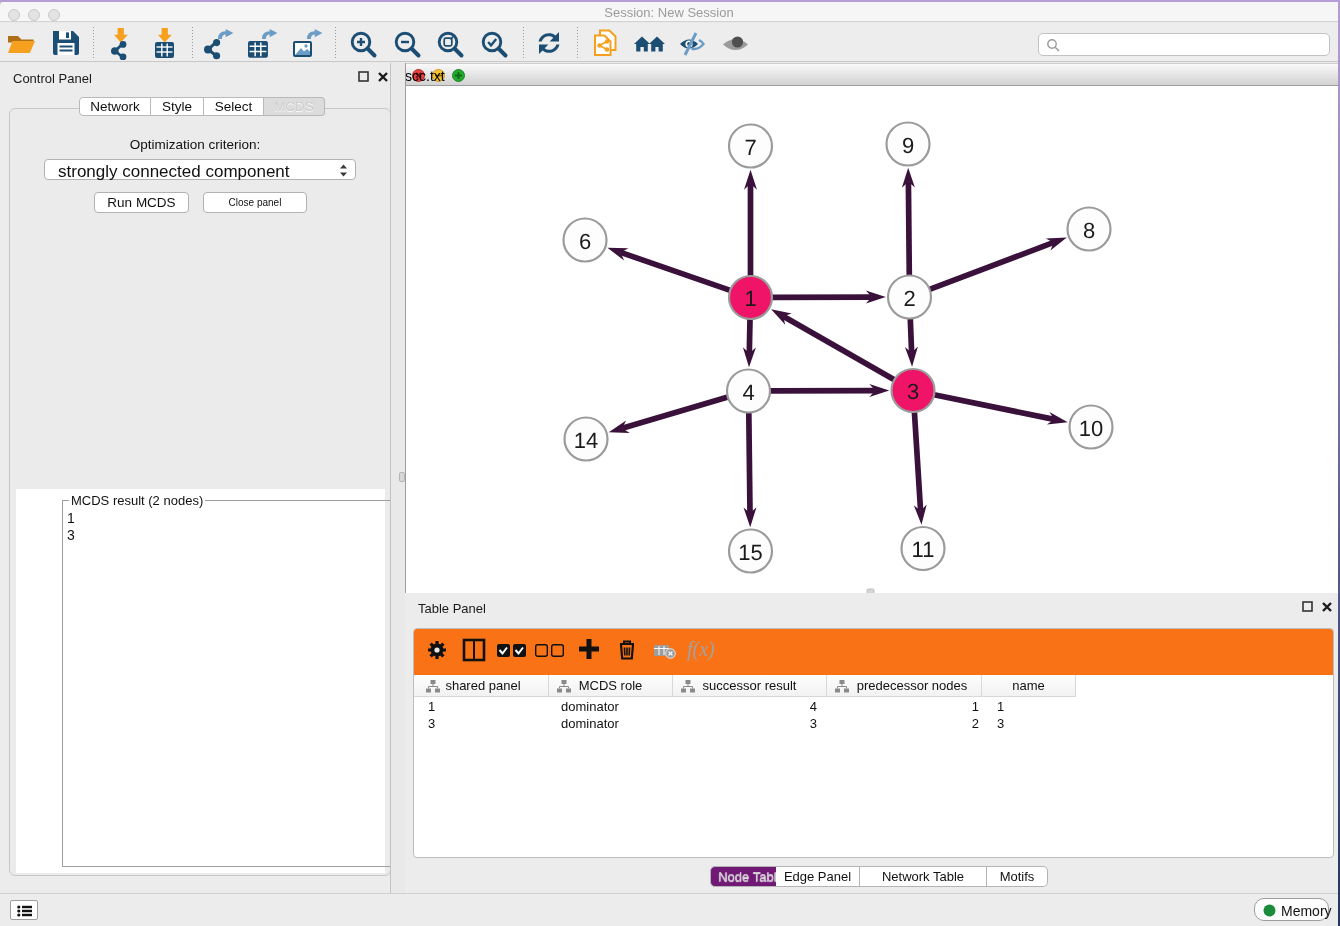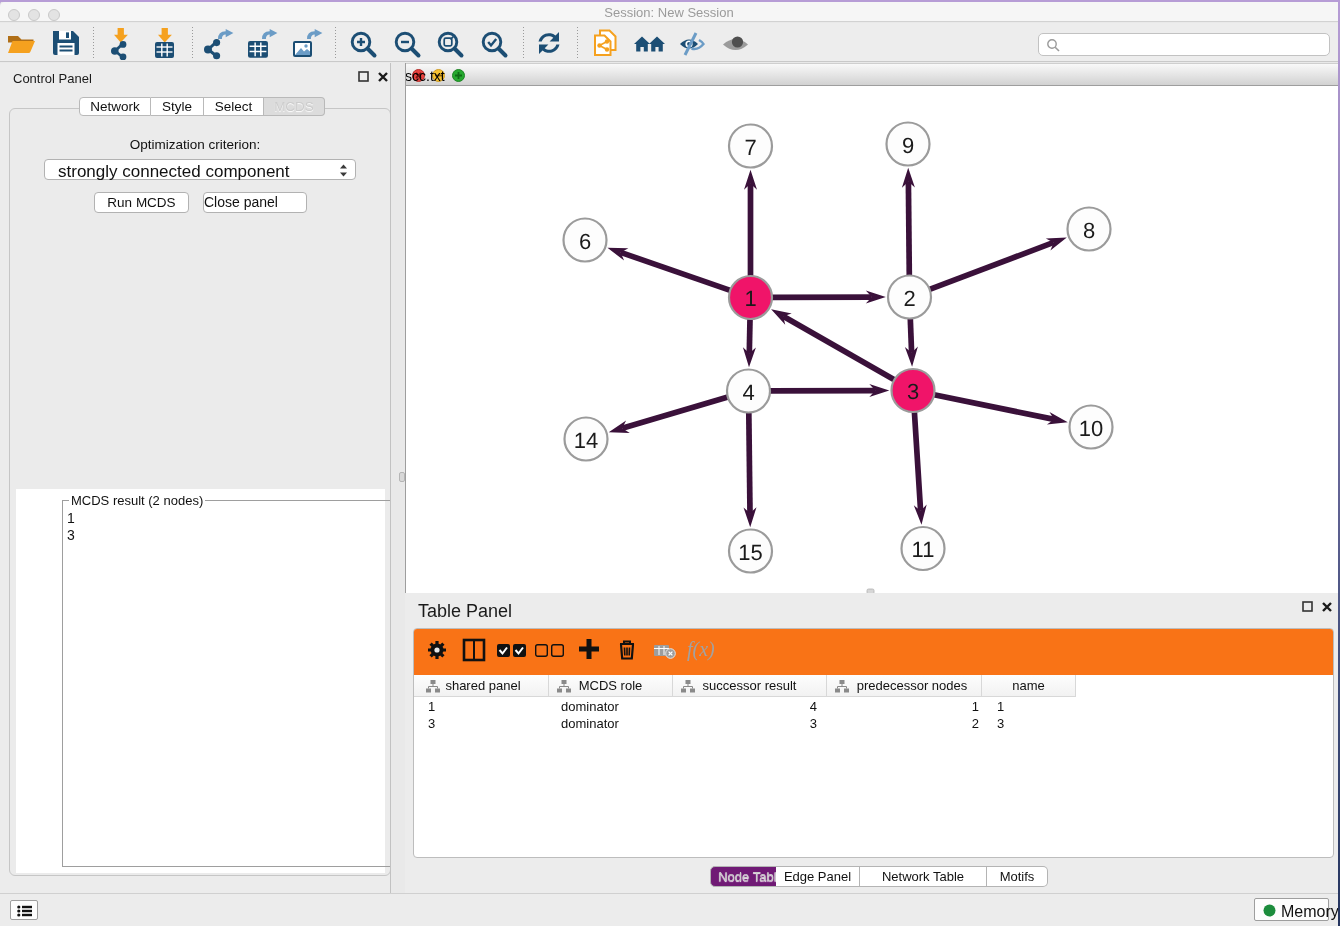--- a/index.html
+++ b/index.html
@@ -31,33 +31,33 @@
 
 #netframe { position:absolute; left:405px; top:63px; width:933px; height:530px; }
 #netframe .lb { position:absolute; left:0; top:0; width:1px; height:530px; background:#9e9e9e; z-index:5; }
 #nettitle { position:absolute; left:0; top:0; width:933px; height:23px; background:linear-gradient(#f9f9f9, #d2d2d2); border-top:1px solid #cfcfcf; border-bottom:1px solid #9e9e9e; }
 .fl { position:absolute; top:5px; width:13px; height:13px; border-radius:50%; }
 #nettitle .t { position:absolute; left:0; right:0; top:4px; text-align:left; font-size:14px; color:#000; }
 #netcanvas { position:absolute; left:0; top:23px; width:933px; height:507px; background:#fff; }
 #netcanvas svg { display:block; }
 
 #tpanel { position:absolute; left:405px; top:593px; width:933px; height:300px; background:#ececec; }
-#tpanel .hdr { position:absolute; left:13px; top:8px; font-size:18px; color:#1a1a1a; }
+#tpanel .hdr { position:absolute; left:13px; top:8px; font-size:13px; color:#1a1a1a; }
 #tbox { position:absolute; left:8px; top:35px; width:921px; height:230px; background:#fff; border:1px solid #bdbdbd; border-radius:4px; overflow:hidden; }
 #ttool { position:absolute; left:0; top:0; width:919px; height:46px; background:#f97316; }
 #thead { position:absolute; left:0; top:46px; width:919px; height:22px; background:linear-gradient(#fdfdfd,#f2f2f2); border-bottom:1px solid #d8d8d8; font-size:13px; color:#111; }
 .thcell { position:absolute; top:0; height:22px; border-right:1px solid #d8d8d8; }
 .thcell span { position:absolute; left:0; right:0; top:3px; text-align:center; }
 .trow { position:absolute; font-size:13px; color:#111; height:17px; }
 #btabs { position:absolute; left:289px; top:273px; height:21px; font-size:13px; }
 .btab { position:absolute; top:0; height:21px; background:#fff; border:1px solid #b4b4b4; color:#111; text-align:center; line-height:20px; }
 
 #status { position:absolute; left:0; top:893px; width:1338px; height:33px; background:#ececec; border-top:1px solid #d0d0d0; }
 #lbtn { position:absolute; left:10px; top:6px; width:28px; height:20px; background:#fdfdfd; border:1px solid #9e9e9e; border-radius:2px; }
-#membtn { position:absolute; left:1254px; top:4px; width:75px; height:23px; background:#fdfdfd; border:1px solid #9e9e9e; border-radius:2px; font-size:16px; color:#111;padding-left:24px; }
+#membtn { position:absolute; left:1254px; top:4px; width:75px; height:23px; background:#fdfdfd; border:1px solid #9e9e9e; border-radius:10px; font-size:14px; color:#111;padding-left:24px; }
 .etched { color:#cccccc; text-shadow:0 1px 1px #ffffff; }
 </style>
 </head>
 <body>
 <div id="win">
   <div id="titlebar">
     <div class="tl" style="left:8px;"></div>
     <div class="tl" style="left:28px;"></div>
     <div class="tl" style="left:48px;"></div>
     <div class="t">Session: New Session</div>
@@ -214,21 +214,21 @@
       <div class="tab etched" style="left:185px; width:61px; border-left:none; background:#dcdcdc; border-radius:0 4px 4px 0;">MCDS</div>
     </div>
     <div style="position:absolute; left:0; width:390px; top:74px; text-align:center; font-size:13.5px; color:#111;">Optimization criterion:</div>
 <div style="position:absolute; left:44px; top:96px; width:312px; height:21px; background:#fff; border:1px solid #b2b2b2; border-radius:4px;">
   <div style="position:absolute; left:13px; top:2px; font-size:17px; color:#111;">strongly connected component</div>
   <svg style="position:absolute; right:6px; top:3px;" width="11" height="15" viewBox="0 0 11 15">
           <path d="M2 5.5 L5.5 1.5 L9 5.5 z M2 9.5 L5.5 13.5 L9 9.5 z" fill="#3a3a3a"></path>
         </svg>
 </div>
 <div style="position:absolute; left:94px; top:129px; width:95px; height:21px; background:#fff; border:1px solid #b2b2b2; border-radius:4px; text-align:center; line-height:19px; font-size:13.5px; color:#111;">Run MCDS</div>
-<div style="position:absolute; left:203px; top:129px; width:104px; height:21px; background:#fff; border:1px solid #b2b2b2; border-radius:4px; text-align:left; line-height:19px; font-size:14px; color:#111;">Close panel</div>
+<div style="position:absolute; left:203px; top:129px; width:104px; height:21px; background:#fff; border:1px solid #b2b2b2; border-radius:4px; text-align:center; line-height:19px; font-size:10px; color:#111;">Close panel</div>
 <div id="mcdswhite">
   <div id="mcdsfs">
     <div id="mcdsleg">MCDS result (2 nodes)</div>
     <div style="position:absolute; left:4px; top:9px; font-size:14px; line-height:17px; color:#111;">1<br>3</div>
     <div style="position:absolute; right:2px; top:1px; width:14px; height:363px; background:linear-gradient(90deg,#f6f6f6,#fdfdfd); border-left:1px solid #ededed;"></div>
   </div>
 </div>
   </div>
   <div id="vsplit">
       <div style="position:absolute; left:8px; top:409px; width:6px; height:10px; background:#d8d8d8; border:1px solid #b5b5b5; border-radius:2px;"></div>

